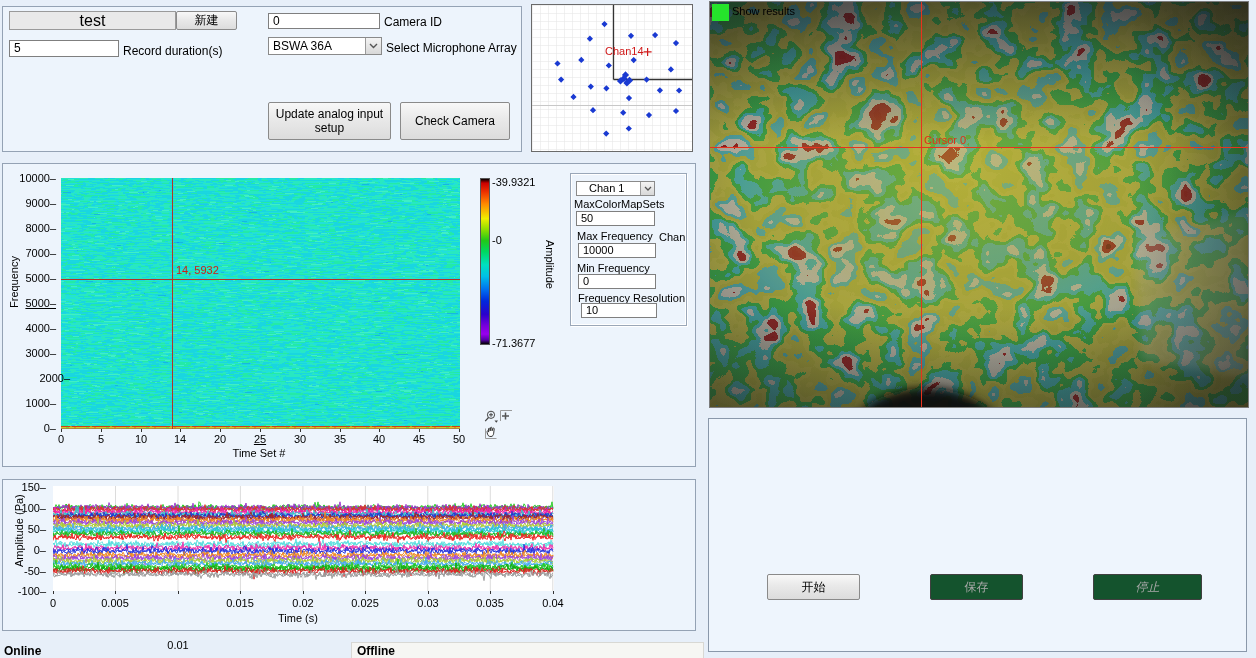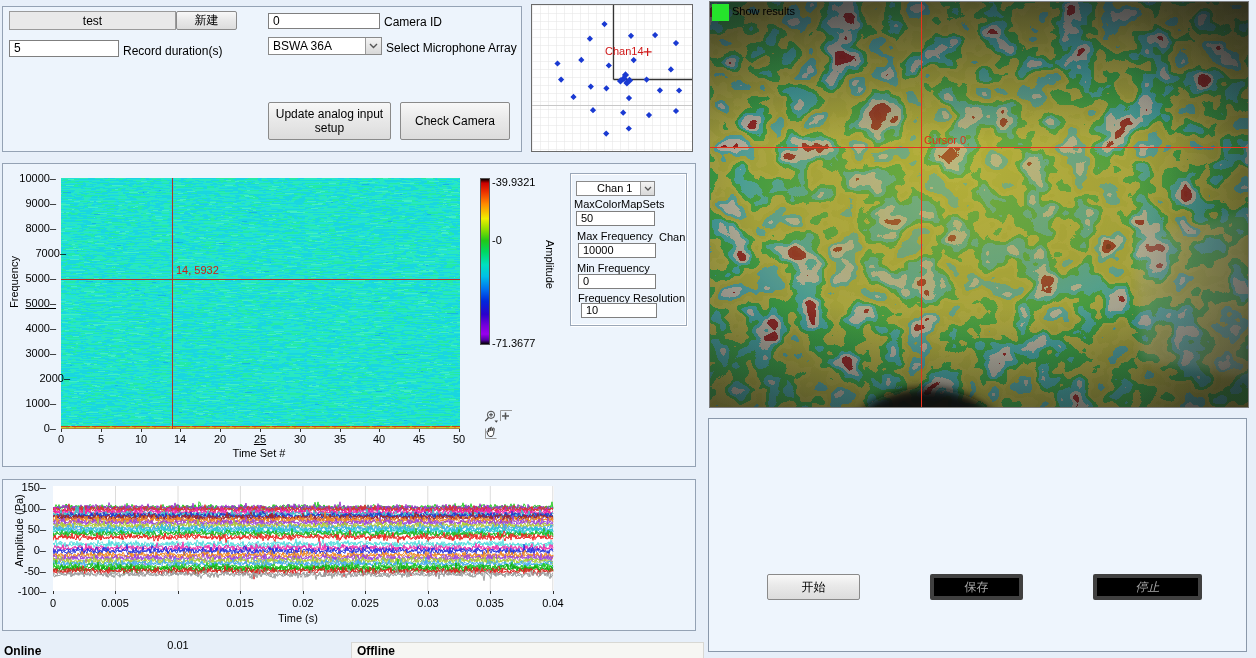--- a/index.html
+++ b/index.html
@@ -1,30 +1,30 @@
 <!DOCTYPE html>
 <html><head><meta charset="utf-8">
 <style>
 *{margin:0;padding:0;box-sizing:border-box;}
 html,body{width:1256px;height:658px;background:#e7eff9;font-family:"Liberation Sans",sans-serif;overflow:hidden;position:relative;}
 .abs{position:absolute;}
 .panel{position:absolute;background:#edf4fc;border:1px solid #94a2b4;}
 .lbl{position:absolute;font-size:11px;color:#000;white-space:nowrap;}
 .inp{position:absolute;background:#fff;border:1px solid #7f7f7f;font-size:11px;color:#000;padding-left:4px;white-space:nowrap;}
 .btn{position:absolute;background:linear-gradient(#f8f8f8,#e9e9e9 45%,#dcdcdc);border:1px solid #8a8a8a;border-radius:2px;font-size:12px;color:#000;display:flex;align-items:center;justify-content:center;text-align:center;}
-.btnd{position:absolute;background:#000000;border:4px solid #404040;border-radius:2px;font-size:12px;color:#a9a9a9;display:flex;align-items:center;justify-content:center;}
+.btnd{position:absolute;background:#14532d;border:1px solid #404040;border-radius:2px;font-size:12px;color:#a9a9a9;display:flex;align-items:center;justify-content:center;}
 .drop{position:absolute;background:#fff;border:1px solid #8a8a8a;font-size:11px;}
 .droparrow{position:absolute;right:0;top:0;bottom:0;width:16px;background:linear-gradient(#f4f4f4,#d8d8d8);border-left:1px solid #9a9a9a;color:#555;display:flex;align-items:center;justify-content:center;font-size:9px;}
 .ylab{position:absolute;font-size:11px;color:#000;text-align:right;white-space:nowrap;}
 .xlab{position:absolute;font-size:11px;color:#000;text-align:center;white-space:nowrap;}
 </style></head>
 <body>
 
 <div class="panel" style="left:2px;top:6px;width:520px;height:146px;"></div>
-<div class="inp" style="left:9px;top:11px;width:167px;height:19px;background:#e9e9e9;border-color:#9a9a9a;text-align:center;padding:0;line-height:18px;font-size:12px;">test</div>
+<div class="inp" style="left:9px;top:11px;width:167px;height:19px;background:#e9e9e9;border-color:#9a9a9a;text-align:center;padding:0;line-height:18px;font-size:16px;">test</div>
 <div class="btn" style="left:176px;top:11px;width:61px;height:19px;">新建</div>
 <div class="inp" style="left:9px;top:40px;width:110px;height:17px;line-height:15px;font-size:12px;">5</div>
 <div class="lbl" style="left:123px;top:44px;font-size:12px;">Record duration(s)</div>
 <div class="inp" style="left:268px;top:13px;width:112px;height:16px;line-height:14px;font-size:12px;">0</div>
 <div class="lbl" style="left:384px;top:15px;font-size:12px;">Camera ID</div>
 <div class="drop" style="left:268px;top:37px;width:114px;height:18px;line-height:16px;padding-left:4px;font-size:12px;">BSWA 36A<div class="droparrow">
       <svg width="9" height="6">
         <path d="M1 1L4.5 4.5L8 1" stroke="#555" stroke-width="1.4" fill="none"></path>
       </svg>
     </div></div>
@@ -125,21 +125,21 @@
 </defs>
 <rect width="399" height="251" filter="url(#spn)"></rect>
 <rect x="0" y="248" width="399" height="3" fill="url(#botstrip)"></rect>
 <line x1="111.5" y1="0" x2="111.5" y2="251" stroke="#b03428" stroke-width="1"></line>
 <line x1="0" y1="101.5" x2="399" y2="101.5" stroke="#b03428" stroke-width="1"></line>
 <text x="115" y="96" font-size="11" fill="#cc2214" font-family="Liberation Sans">14, 5932</text>
 </svg></div>
 <div class="ylab" style="left:6px;top:172px;width:50px;">10000–</div>
 <div class="ylab" style="left:6px;top:197px;width:50px;">9000–</div>
 <div class="ylab" style="left:6px;top:222px;width:50px;">8000–</div>
-<div class="ylab" style="left:16px;top:247px;width:50px;">7000–</div>
+<div class="ylab" style="left:6px;top:247px;width:50px;">7000–</div>
 <div class="ylab" style="left:6px;top:272px;width:50px;">5000–</div>
 <div class="ylab" style="left:6px;top:297px;width:50px;text-decoration:underline;">5000–</div>
 <div class="ylab" style="left:6px;top:322px;width:50px;">4000–</div>
 <div class="ylab" style="left:6px;top:347px;width:50px;">3000–</div>
 <div class="ylab" style="left:20px;top:372px;width:50px;">2000–</div>
 <div class="ylab" style="left:6px;top:397px;width:50px;">1000–</div>
 <div class="ylab" style="left:6px;top:422px;width:50px;">0–</div>
 <div class="xlab" style="left:46px;top:433px;width:30px;">0</div>
 <div class="abs" style="left:61px;top:429px;width:1px;height:3px;background:#333;"></div>
 <div class="xlab" style="left:86px;top:433px;width:30px;">5</div>
@@ -179,21 +179,21 @@
         <path d="M7 2.8v4M5 4.8h4"></path>
         <path d="M10.5 10.5h3.5l-1.7 2.2z" fill="#444" stroke="none"></path>
 <path d="M16.5 11V0.5H28" stroke="#9a9a9a"></path>
         <path d="M21.5 2.5v7M18 6h7" stroke="#555" stroke-width="1.5"></path>
 <path d="M4.2 25.5c-.9-1.5-1.6-4.2-.7-4.7.5-.3 1 .6 1.2 1.3l-.2-3.2c0-.9 1.1-1.1 1.3-.2l.4 2.2.3-3c.1-1 1.3-.9 1.4 0l.2 2.9.8-2.3c.3-.8 1.4-.6 1.3.3l-.5 4.4c-.2 1.8-1 3.3-2.7 3.3-1.2 0-2.2-.2-2.8-1z" stroke="#333" fill="#fff"></path>
 <path d="M1.5 18.5v10h11" stroke="#9a9a9a"></path>
 </g>
     </svg></div>
 
 <div class="abs" style="left:570px;top:173px;width:117px;height:153px;background:#edf4fc;border:1px solid #9aa7b8;box-shadow:inset 0 0 0 1px #ffffff,1px 1px 0 #ffffff;"></div>
-<div class="drop" style="left:576px;top:181px;width:79px;height:15px;line-height:13px;padding-left:20px;">Chan 1<div class="droparrow" style="width:14px;">
+<div class="drop" style="left:576px;top:181px;width:79px;height:15px;line-height:13px;padding-left:12px;">Chan 1<div class="droparrow" style="width:14px;">
       <svg width="8" height="6">
         <path d="M1 1L4 4L7 1" stroke="#555" stroke-width="1.3" fill="none"></path>
       </svg>
     </div></div>
 <div class="lbl" style="left:659px;top:183px;margin-top:48px;">Chan</div>
 <div class="lbl" style="left:574px;top:198px;">MaxColorMapSets</div>
 <div class="inp" style="left:576px;top:211px;width:79px;height:15px;line-height:13px;">50</div>
 <div class="lbl" style="left:577px;top:230px;">Max Frequency</div>
 <div class="inp" style="left:578px;top:243px;width:78px;height:15px;line-height:13px;">10000</div>
 <div class="lbl" style="left:577px;top:262px;">Min Frequency</div>

